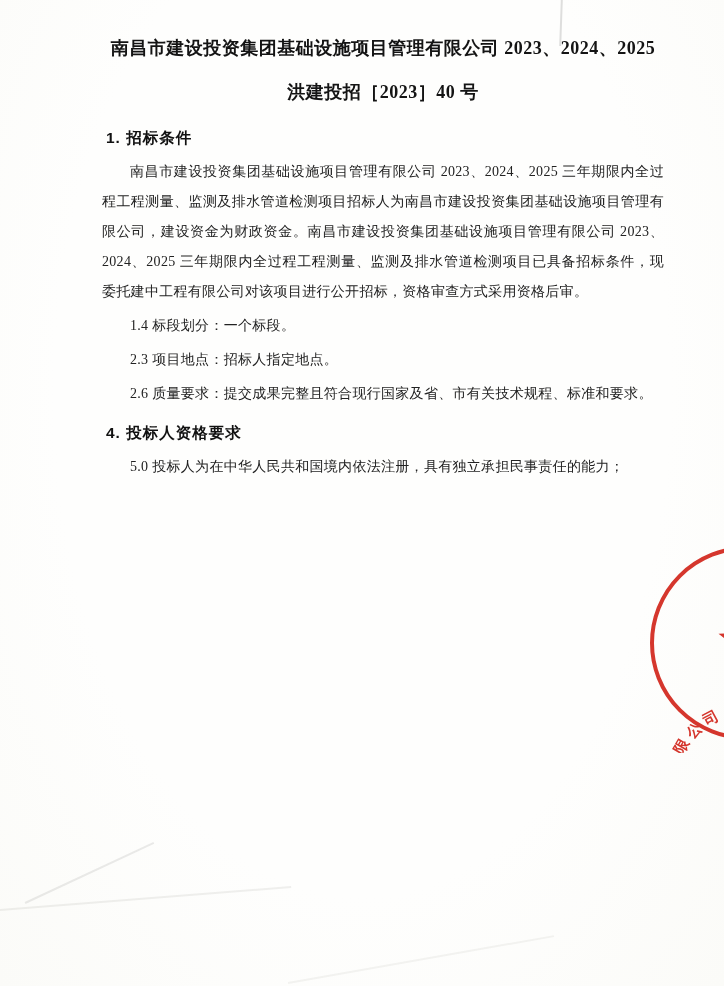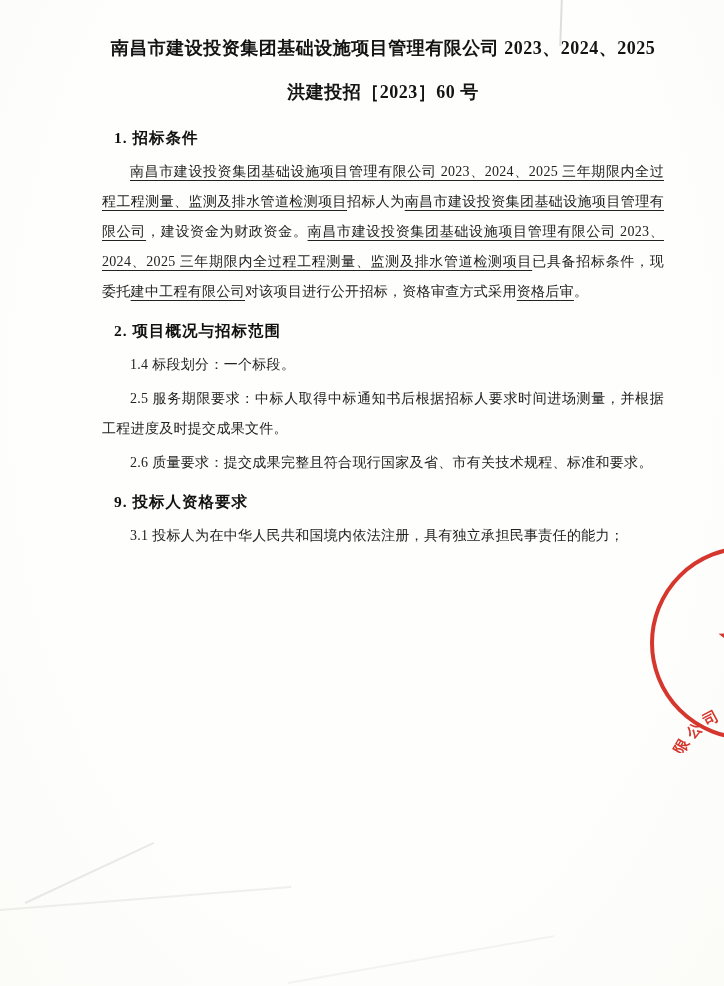--- a/index.html
+++ b/index.html
@@ -18,38 +18,37 @@
   .title-block{ text-align:center; }
   .title-line{
     font-size:18px;
     font-weight:bold;
     line-height:44px;
     white-space:nowrap;
     letter-spacing:0.5px;
     color:#141414;
   }
   h2.sec{
-    font-family:Liberation Serif, serif;
+    font-family:Liberation Sans, sans-serif;
     font-size:15.5px;
     font-weight:bold;
     color:#111;
-    margin:14px 0 8px 12px;
+    margin:14px 0 8px 4px;
     letter-spacing:1px;
   }
   p.body{
     font-size:14px;
     line-height:30px;
     margin:4px 0;
     text-indent:2em;
     text-align:justify;
     letter-spacing:0.3px;
     color:#222;
   }
   p.body .u{
-    text-decoration:underline;
     text-underline-offset:4px;
     text-decoration-thickness:1px;
   }
   
   .crease{position:absolute;pointer-events:none;background:rgba(60,60,55,0.10);height:1.5px;transform-origin:left center;}
   .crease-top{left:560px;top:0;width:2px;height:46px;background:rgba(110,110,110,0.22);transform:rotate(2deg);}
   .crease-bl{left:25px;top:902px;width:142px;transform:rotate(-25deg);}
   .crease-b1{left:0;top:909px;width:292px;transform:rotate(-4.5deg);background:rgba(60,60,55,0.08);}
   .crease-b2{left:288px;top:982px;width:270px;transform:rotate(-10deg);background:rgba(60,60,55,0.06);}
   .seal{position:absolute;left:645px;top:543px;opacity:0.93;}
@@ -70,33 +69,32 @@
     </defs>
     <circle cx="102" cy="100" r="95" fill="none" stroke-width="4" stroke="#d2281e"></circle>
     <polygon points="102,70 109.1,90.3 130.5,90.7 113.4,103.7 119.6,124.3 102,112 84.4,124.3 90.6,103.7 73.5,90.7 94.9,90.3" fill="#d2281e"></polygon>
     <text font-size="15" font-weight="bold" font-family="DejaVu Sans, Liberation Sans, sans-serif" fill="#d2281e">
       <textPath href="#sealArc" startOffset="16" textLength="402" lengthAdjust="spacing">南昌市建设投资集团基础设施项目管理有限公司</textPath>
     </text>
   </svg>
 
   <header class="title-block">
     <div class="title-line">南昌市建设投资集团基础设施项目管理有限公司 2023、2024、2025</div>
-    <div class="title-line">洪建投招［2023］60 号</div>
+    <div class="title-line">洪建投招［2023］40 号</div>
   </header>
 
   <section>
     <h2 class="sec">1. 招标条件</h2>
     <p class="body"><span class="u">南昌市建设投资集团基础设施项目管理有限公司 2023、2024、2025 三年期限内全过程工程测量、监测及排水管道检测项目</span><span>招标人为</span><span class="u">南昌市建设投资集团基础设施项目管理有限公司</span><span>，建设资金为财政资金。</span><span class="u">南昌市建设投资集团基础设施项目管理有限公司 2023、2024、2025 三年期限内全过程工程测量、监测及排水管道检测项目</span><span>已具备招标条件，现委托</span><span class="u">建中工程有限公司</span><span>对该项目进行公开招标，资格审查方式采用</span><span class="u">资格后审</span><span>。</span></p>
   </section>
 
   <section>
-    <h2 class="sec">2. 项目概况与招标范围</h2>
     <p class="body">1.4 标段划分：一个标段。</p>
-    <p class="body">2.5 服务期限要求：中标人取得中标通知书后根据招标人要求时间进场测量，并根据工程进度及时提交成果文件。</p>
+    <p class="body">2.3 项目地点：招标人指定地点。</p>
     <p class="body">2.6 质量要求：提交成果完整且符合现行国家及省、市有关技术规程、标准和要求。</p>
   </section>
 
   <section>
-    <h2 class="sec">9. 投标人资格要求</h2>
-    <p class="body">3.1 投标人为在中华人民共和国境内依法注册，具有独立承担民事责任的能力；</p>
+    <h2 class="sec">4. 投标人资格要求</h2>
+    <p class="body">5.0 投标人为在中华人民共和国境内依法注册，具有独立承担民事责任的能力；</p>
   </section>
 
 </div>
 
 </body></html>

